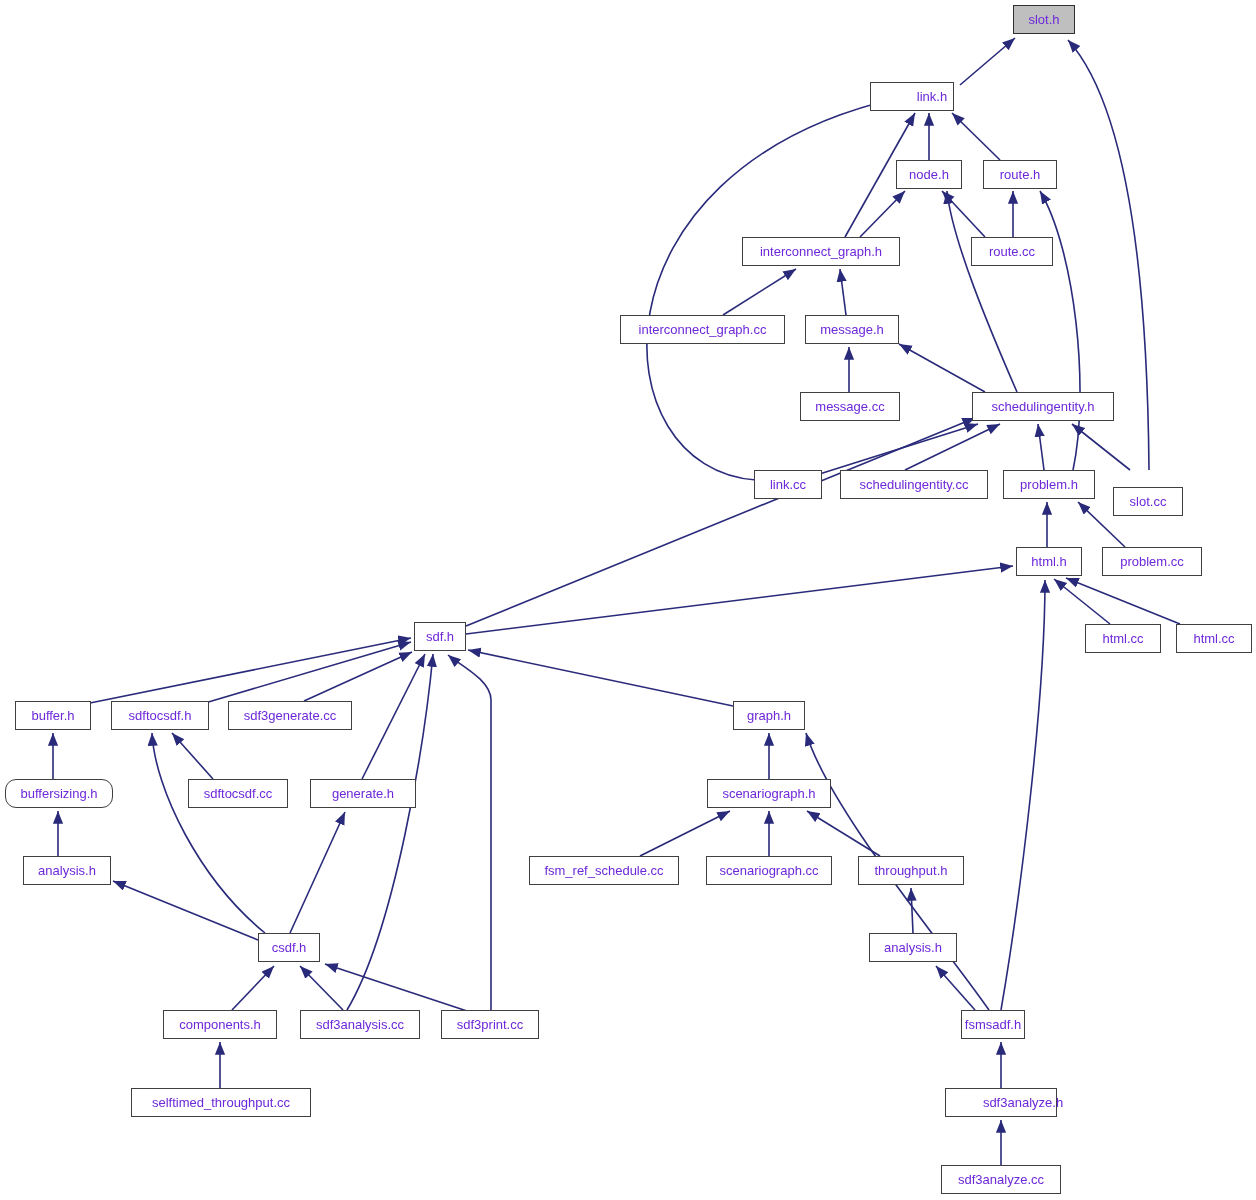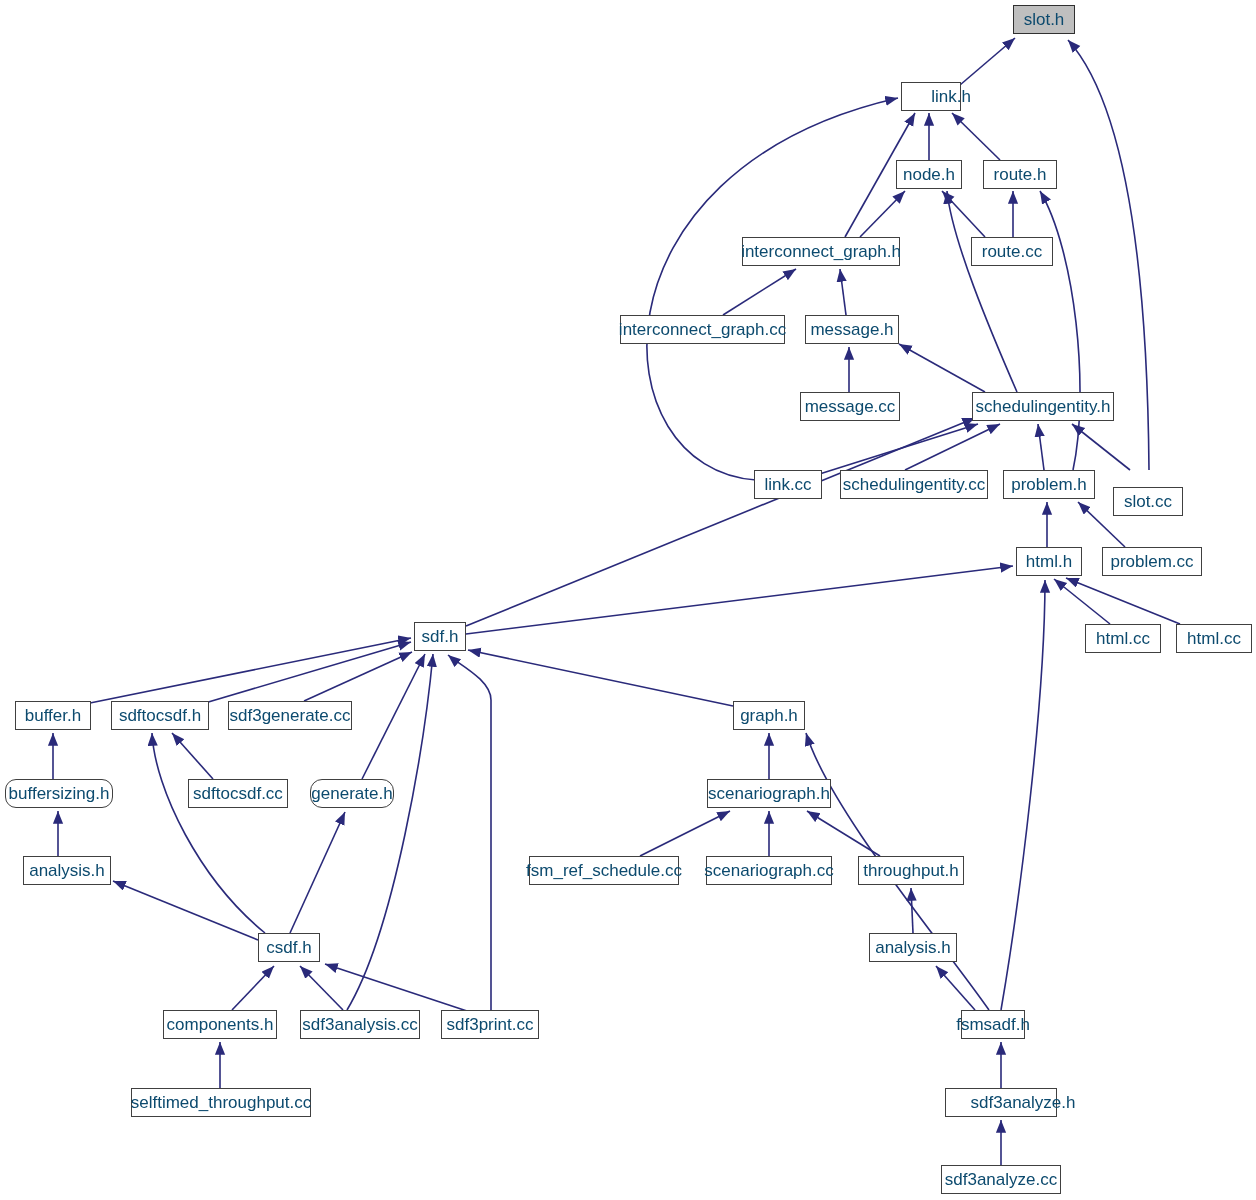--- a/index.html
+++ b/index.html
@@ -1,21 +1,21 @@
 <!DOCTYPE html>
 <html><head>
 <meta charset="utf-8">
 <style>
   html,body{margin:0;padding:0;background:#ffffff;}
   #canvas{position:relative;width:1256px;height:1200px;background:#ffffff;
           font-family:"Liberation Sans","DejaVu Sans",sans-serif;overflow:hidden;}
   #edges{position:absolute;left:0;top:0;width:1256px;height:1200px;}
   .node{position:absolute;box-sizing:border-box;border:1px solid #404040;
-        background:#ffffff;color:#0c4a6e;display:flex;align-items:center;
-        justify-content:center;font-size:17px;line-height:1;white-space:nowrap;
+        background:#ffffff;color:#6d28d9;display:flex;align-items:center;
+        justify-content:center;font-size:13px;line-height:1;white-space:nowrap;
         letter-spacing:0px;}
   .node.hl{background:#bfbfbf;border-color:#303030;}
   .node .lbl{pointer-events:none;}
 </style>
 </head>
 <body>
 
 <div id="canvas">
   <svg id="edges" viewBox="0 0 1256 1200" xmlns="http://www.w3.org/2000/svg">
     <defs>
@@ -74,21 +74,21 @@
         <path d="M 989 1010 C 940 940 830 810 806 733" marker-end="url(#ah)"></path>
         <path d="M 913 933 L 911 888" marker-end="url(#ah)"></path>
         <path d="M 975 1010 L 936 966" marker-end="url(#ah)"></path>
         <path d="M 1001 1088 L 1001 1042" marker-end="url(#ah)"></path>
         <path d="M 1001 1165 L 1001 1120" marker-end="url(#ah)"></path>
       </g>
   </svg>
 <div class="node hl" style="left: 1013px; top: 5px; width: 62px; height: 29px;">
       <span class="lbl">slot.h</span>
     </div>
-    <div class="node" style="left: 901px; top: 82px; width: 60px; height: 29px; padding-left: 40px;">
+    <div class="node" style="left: 870px; top: 82px; width: 84px; height: 29px; padding-left: 40px;">
       <span class="lbl">link.h</span>
     </div>
     <div class="node" style="left: 896px; top: 160px; width: 66px; height: 29px;">
       <span class="lbl">node.h</span>
     </div>
     <div class="node" style="left: 983px; top: 160px; width: 74px; height: 29px;">
       <span class="lbl">route.h</span>
     </div>
     <div class="node" style="left: 742px; top: 237px; width: 158px; height: 29px;">
       <span class="lbl">interconnect_graph.h</span>
@@ -146,21 +146,21 @@
     </div>
     <div class="node" style="left: 733px; top: 701px; width: 72px; height: 29px;">
       <span class="lbl">graph.h</span>
     </div>
     <div class="node" style="left: 5px; top: 779px; width: 108px; height: 29px; border-radius: 11px;">
       <span class="lbl">buffersizing.h</span>
     </div>
     <div class="node" style="left: 188px; top: 779px; width: 100px; height: 29px;">
       <span class="lbl">sdftocsdf.cc</span>
     </div>
-    <div class="node" style="left: 310px; top: 779px; width: 84px; height: 29px; border-radius: 12px;">
+    <div class="node" style="left: 310px; top: 779px; width: 106px; height: 29px;">
       <span class="lbl">generate.h</span>
     </div>
     <div class="node" style="left: 707px; top: 779px; width: 124px; height: 29px;">
       <span class="lbl">scenariograph.h</span>
     </div>
     <div class="node" style="left: 23px; top: 856px; width: 88px; height: 29px;">
       <span class="lbl">analysis.h</span>
     </div>
     <div class="node" style="left: 529px; top: 856px; width: 150px; height: 29px;">
       <span class="lbl">fsm_ref_schedule.cc</span>

